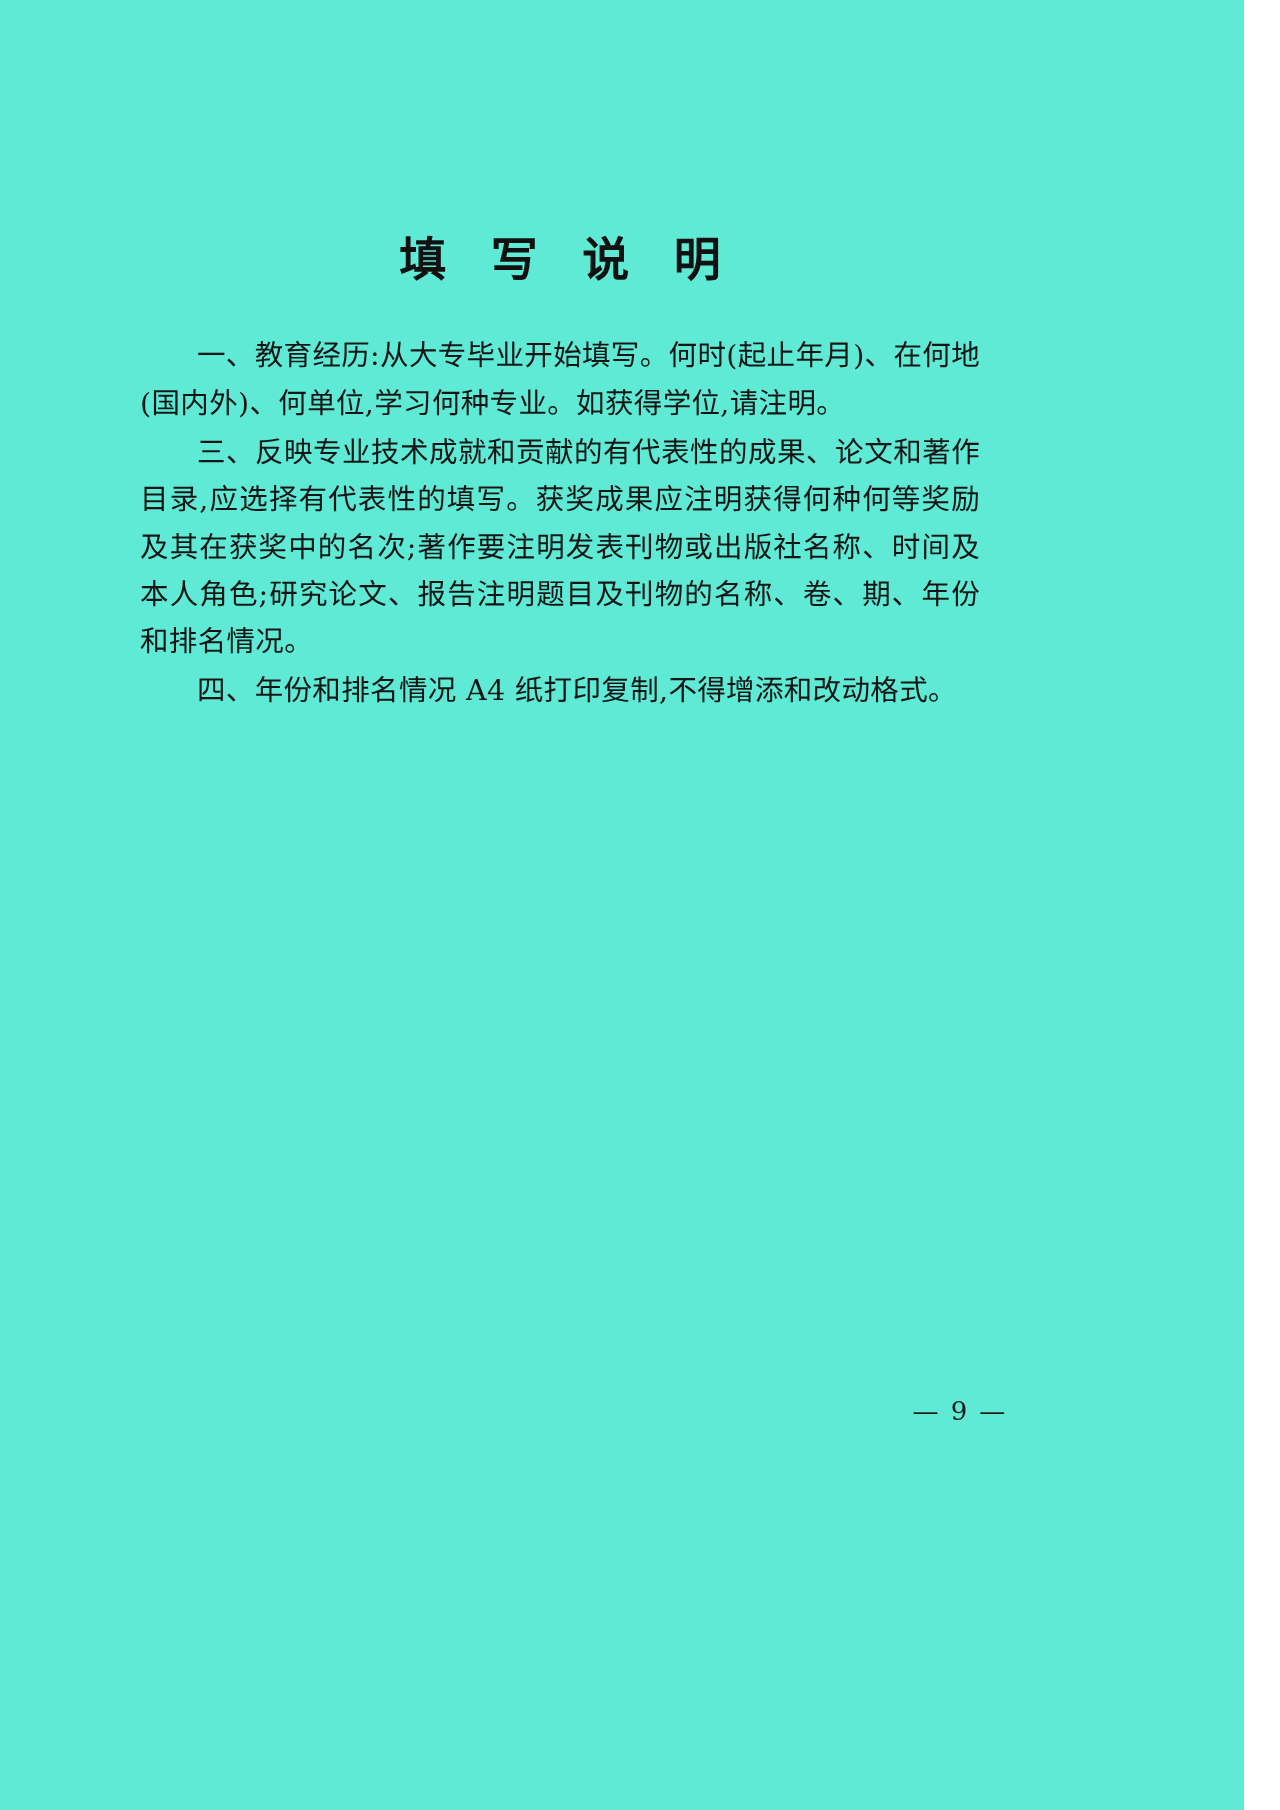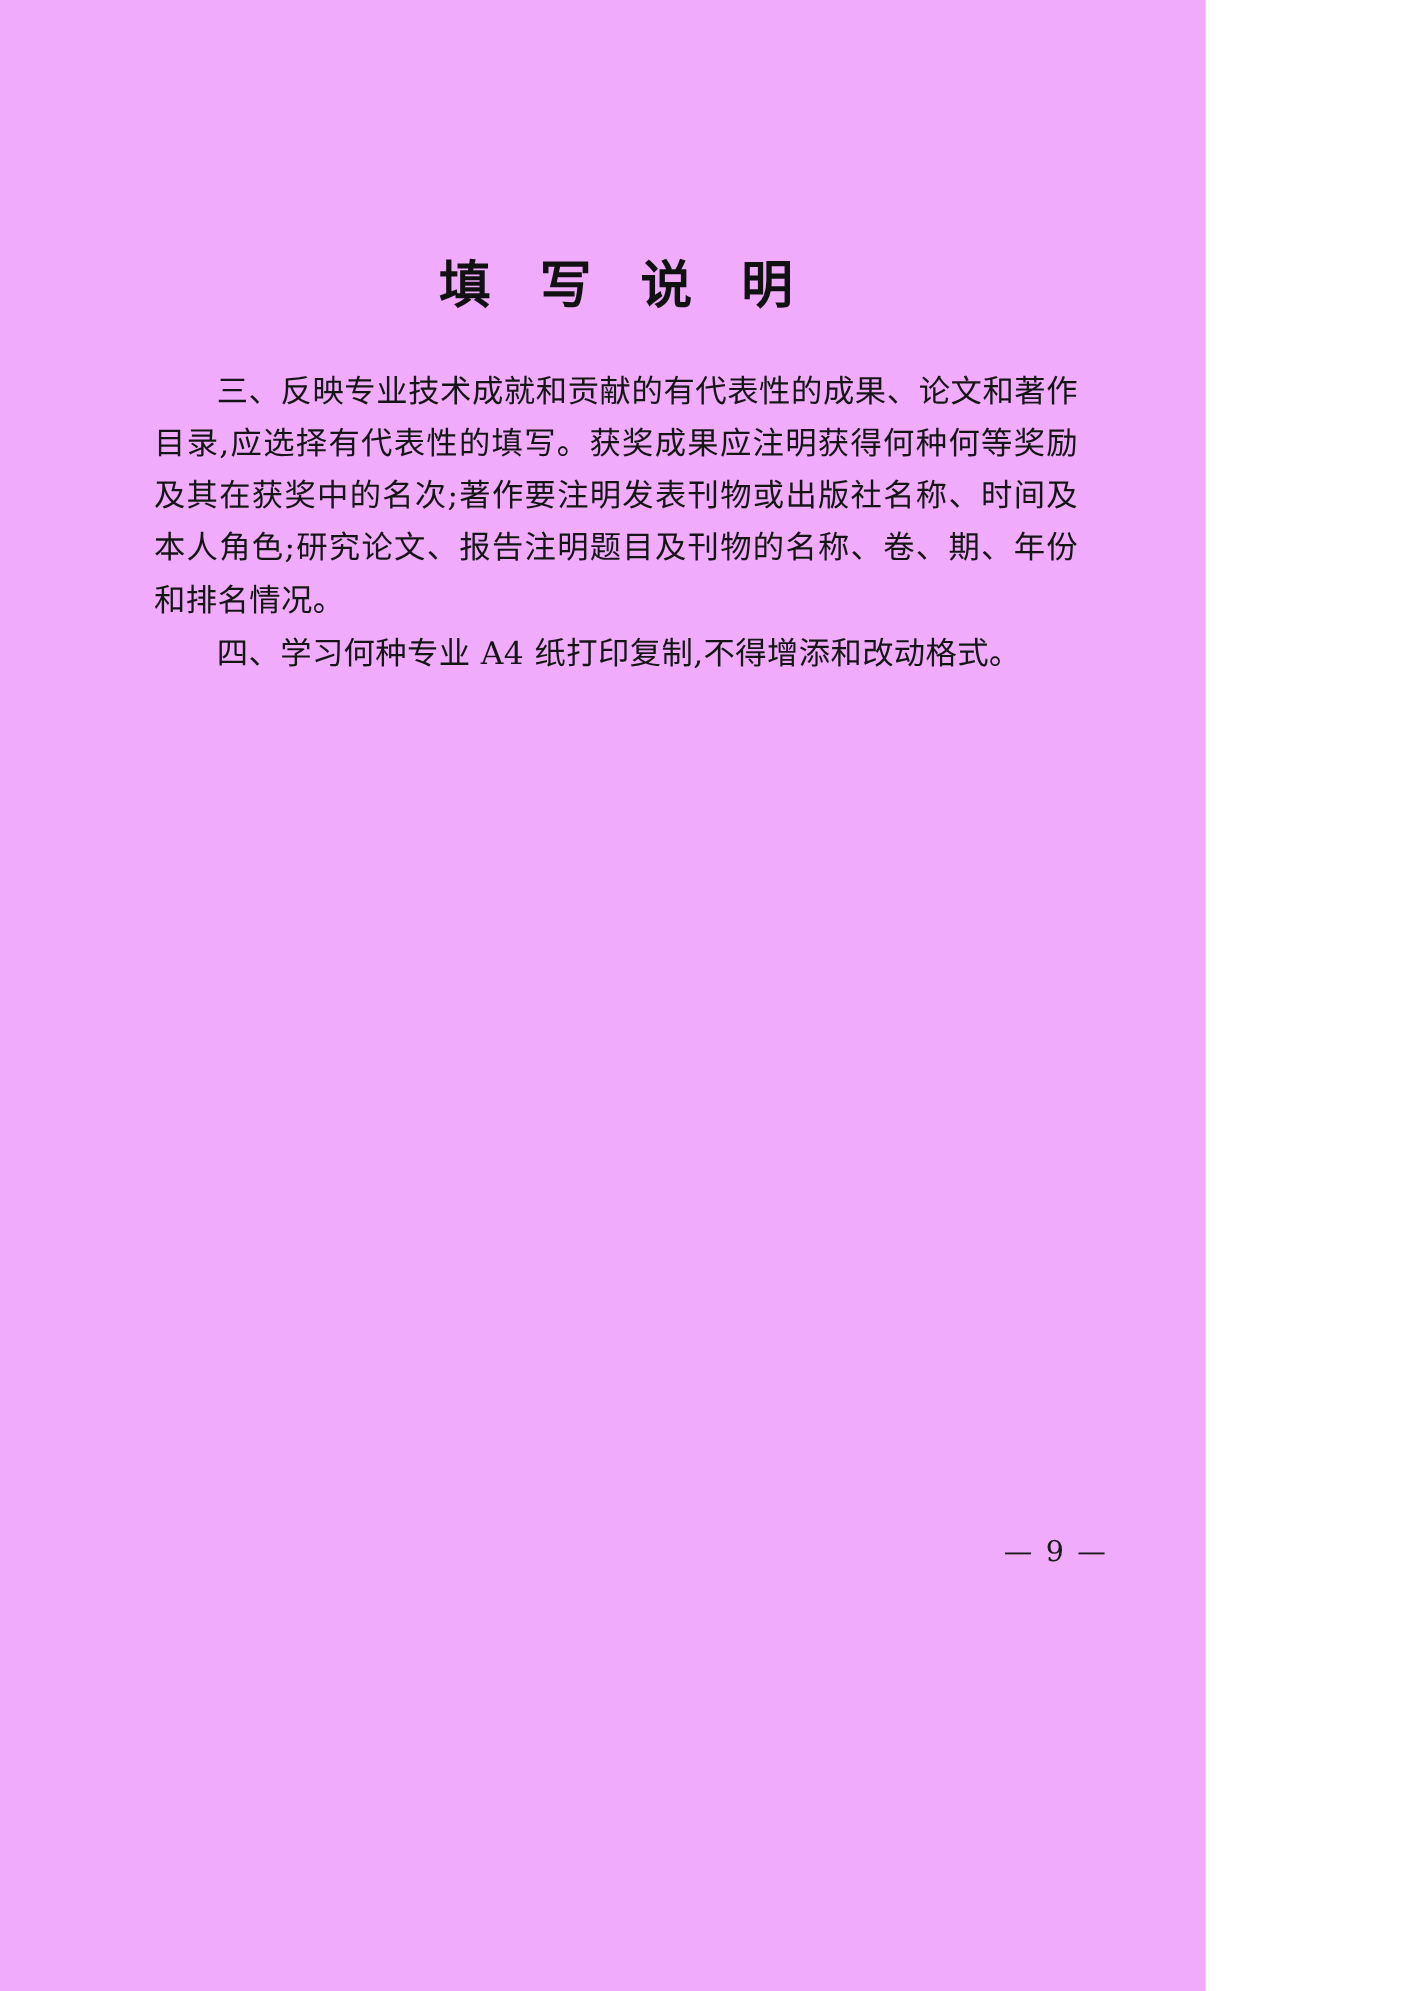--- a/index.html
+++ b/index.html
@@ -13,23 +13,23 @@
     position: relative;
     font-family: "DejaVu Serif", "Liberation Serif", serif;
     color: #1a1a1a;
     overflow: hidden;
   }
 
   .page {
     position: absolute;
     left: 0;
     top: 0;
-    width: 1096px;
+    width: 1244px;
     height: 1810px;
-    background: #f0abfc;
+    background: #5eead4;
   }
 
   .page-inner {
     position: absolute;
     left: 140px;
     top: 0;
     width: 840px;
   }
 
   .doc-title {
@@ -81,22 +81,23 @@
 </style>
 </head>
 <body>
 
 <div class="page">
   <div class="page-inner">
 
     <h1 class="doc-title">填 写 说 明</h1>
 
     <div class="body-block">
+      <p class="para">一、教育经历:从大专毕业开始填写。何时(起止年月)、在何地(国内外)、何单位,学习何种专业。如获得学位,请注明。</p>
       <p class="para">三、反映专业技术成就和贡献的有代表性的成果、论文和著作目录,应选择有代表性的填写。获奖成果应注明获得何种何等奖励及其在获奖中的名次;著作要注明发表刊物或出版社名称、时间及本人角色;研究论文、报告注明题目及刊物的名称、卷、期、年份和排名情况。</p>
-      <p class="para">四、学习何种专业 A4 纸打印复制,不得增添和改动格式。</p>
+      <p class="para">四、年份和排名情况 A4 纸打印复制,不得增添和改动格式。</p>
     </div>
 
   </div>
 
   <div class="page-number">
     <span class="pn-wrap">
       <span class="dash">—</span><span>9</span><span class="dash">—</span>
     </span>
   </div>
 </div>

